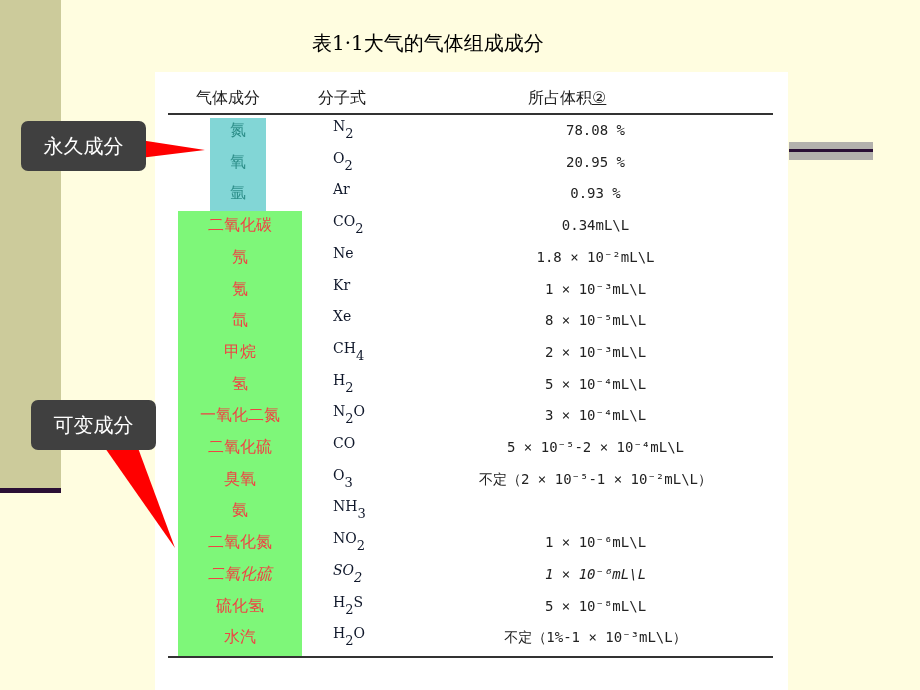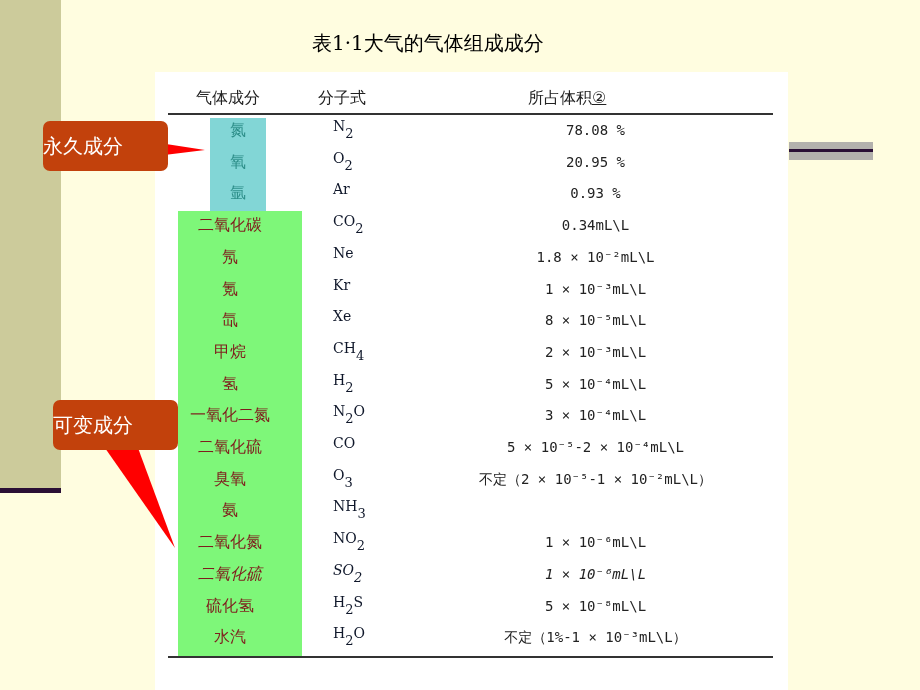--- a/index.html
+++ b/index.html
@@ -52,34 +52,34 @@
     }
     .circ { text-decoration: underline; }
     .row {
       position: absolute; left: 168px; width: 605px; height: 32px;
     }
     .cell-name {
       position: absolute; left: 0; width: 124px; text-align: center;
       font-size: 16px; top: 4px; white-space: nowrap;
     }
     .cell-name.perm { left: 40px; width: 60px; color: #2e8f8a; }
-    .cell-name.var { left: 0; width: 124px; color: #7f1d1d; }
+    .cell-name.var { left: 10px; width: 124px; color: #ef4444; }
     .cell-formula {
       position: absolute; left: 165px; top: 2px; font-size: 14px; color: #0f172a;
       font-family: "DejaVu Serif", "Liberation Serif", serif; white-space: nowrap;
     }
     .cell-formula sub { font-size: 13px; vertical-align: -7px; }
     .cell-volume {
       position: absolute; left: 250px; width: 355px; text-align: center; top: 6px;
       font-size: 14px; color: #222; white-space: nowrap;
       font-family: "DejaVu Sans Mono", "Liberation Mono", monospace;
     }
     .callout {
-      position: absolute; background: #c2410c; color: #fff; font-size: 20px;
-      border-radius: 7px; text-align: left; white-space: nowrap; margin-left: 22px;
+      position: absolute; background: #404040; color: #fff; font-size: 20px;
+      border-radius: 7px; text-align: center; white-space: nowrap;
     }
     .callout-perm { left: 21px; top: 121px; width: 125px; height: 50px; line-height: 50px; }
     .callout-var { left: 31px; top: 400px; width: 125px; height: 50px; line-height: 50px; }
     svg.pointer { position: absolute; left: 0; top: 0; }
   </style>
 </head>
 <body>
 
 <div class="left-band"></div>
 <div class="left-band-line"></div>

